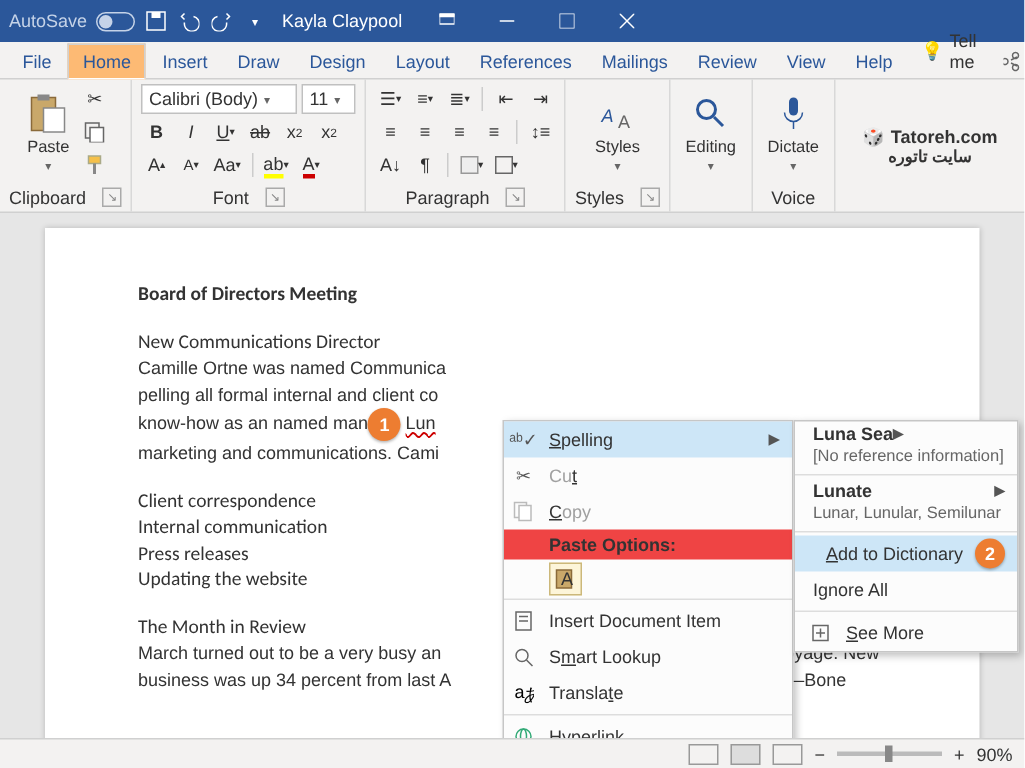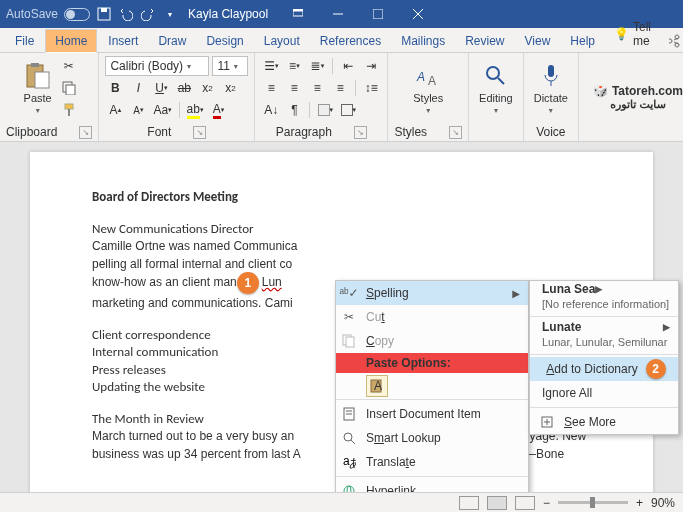--- a/index.html
+++ b/index.html
@@ -16,21 +16,21 @@
 .winbtn svg{width:10px;height:10px;stroke:#fff;fill:none;stroke-width:1}
 .menubar{background:#f3f2f1;height:24px;display:flex;align-items:flex-end;padding:0 6px;gap:2px;border-bottom:0}
 .menubar .tab{padding:4px 9px 4px;color:#2b579a;font-size:12px;cursor:default}
 .menubar .tab.file{color:#2b579a}
 .menubar .tab.active{background:#fdba74;border:1px solid #d0d0d0;border-bottom:1px solid #fff;position:relative;bottom:-1px}
 .menubar .spacer{flex:1}
 .menubar .tell{display:flex;align-items:center;gap:4px;color:#666;padding:4px 8px}
 .menubar .share{padding:4px 6px;color:#666}
 .ribbon{background:#f3f2f1;border-top:1px solid #d0d0d0;border-bottom:1px solid #d0d0d0;height:90px;display:flex}
 .group{border-right:1px solid #d8d8d8;padding:3px 6px 2px;display:flex;flex-direction:column;justify-content:space-between;align-items:center}
-.group .label{font-size:10px;color:#666;text-align:center;width:100%;display:flex;justify-content:center;align-items:flex-end;gap:20px}
+.group .label{font-size:10px;color:#666;text-align:center;width:100%;display:flex;justify-content:center;align-items:flex-start;gap:9px}
 .group .label .dlg{width:13px;height:13px;border:1px solid #aaa;display:inline-flex;align-items:center;justify-content:center;font-size:8px;color:#888;margin-left:2px}
 .rowstack{display:flex;flex-direction:column;gap:2px}
 .row{display:flex;align-items:center;gap:3px}
 .btn{height:20px;min-width:20px;display:flex;align-items:center;justify-content:center;padding:0 2px}
 .combo{border:1px solid #c0c0c0;background:#fff;height:20px;display:flex;align-items:center;padding:0 4px;font-size:11px;gap:4px}
 .combo .arr{font-size:8px;color:#666}
 .sep{width:1px;height:16px;background:#ccc;margin:0 2px}
 .bigbtn{display:flex;flex-direction:column;align-items:center;justify-content:center;gap:2px;padding:0 4px;height:64px}
 .bigbtn .ic{width:28px;height:28px;display:flex;align-items:center;justify-content:center}
 .bigbtn .txt{font-size:11px}
@@ -329,21 +329,21 @@
   </div>
 </div>
 
 <div class="docarea">
   <div class="page">
     <p class="h">Board of Directors Meeting</p>
     <div class="blk">
       <p>New Communications Director</p>
       <p><span>Camille Ortne was named Communica</span></p>
       <p><span>pelling all formal internal and client co</span></p>
-      <p><span>know-how as an client man</span><span class="marker">1</span> <span class="wavy">Lun</span></p>
+      <p><span>know-how as an named man</span><span class="marker">1</span> <span class="wavy">Lun</span></p>
       <p><span>marketing and communications. Cami</span></p>
     </div>
     <div class="blk">
       <p>Client correspondence</p>
       <p>Internal communication</p>
       <p>Press releases</p>
       <p>Updating the website</p>
     </div>
     <div class="blk">
       <p>The Month in Review</p>
@@ -435,21 +435,21 @@
       <span style="font-size:9px;color:#555">▶</span>
     </div>
   <div class="sub">[No reference information]</div>
   <div class="cmsep"></div>
   <div class="subb" style="display:flex;justify-content:space-between;align-items:center">
       <span>Lunate</span>
       <span style="font-size:9px;color:#555">▶</span>
     </div>
   <div class="sub">Lunar, Lunular, Semilunar</div>
   <div class="cmsep"></div>
-  <div class="cmi hl" style="padding-left:12px;justify-content:center">
+  <div class="cmi hl" style="padding-left:12px;justify-content:flex-end">
       <span><span class="u">A</span>dd to Dictionary</span>
       <span class="marker" style="width:20px;height:20px">2</span>
     </div>
   <div class="cmi" style="padding-left:12px">
       <span>I<span class="u">g</span>nore All</span>
     </div>
   <div class="cmsep"></div>
   <div class="cmi" style="padding-left:8px">
       <span class="ic">
         <svg width="12" height="12">

